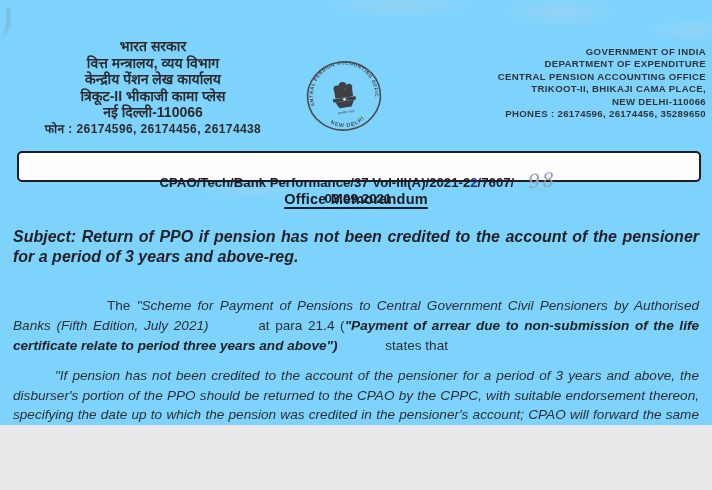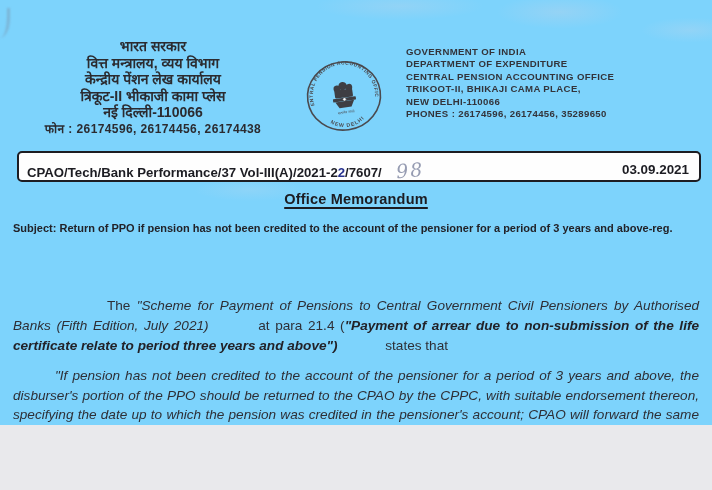--- a/index.html
+++ b/index.html
@@ -38,33 +38,34 @@
     position: absolute; left: 28px; top: 38px; width: 250px;
     text-align: center; font-weight: bold; color: #2b2b30;
   }
   .hindi-block .h-line { font-size: 14px; line-height: 16.5px; }
   .hindi-block .h-phone { font-size: 12px; line-height: 16px; letter-spacing: .4px; }
 
   .emblem-wrap { position: absolute; left: 301px; top: 52px; width: 86px; height: 88px; }
 
   .english-block {
     position: absolute; left: 406px; top: 46px; width: 300px;
-    text-align: left; font-weight: bold; color: #33343b;
+    text-align: right; font-weight: bold; color: #33343b;
     font-size: 9.6px; line-height: 12.4px; letter-spacing: .35px;
   }
 
   
   .ref-box {
     position: absolute; left: 17px; top: 151px; width: 684px; height: 31px;
     border: 2px solid #1d1d22; border-radius: 5px;
     display: flex; align-items: center;
-    padding: 6px 10px 0 8px;
+    padding: 16px 10px 0 8px;
     font-weight: bold; font-size: 13.2px; color: #1c1c22;
     background: #fefefe;
     white-space: nowrap;
+    flex-direction: column;
   }
   .ref-left { flex: 1 1 auto; display: flex; align-items: baseline; }
   .corrected-digit { color: #27328f; }
   .handwritten {
     font-family: "DejaVu Serif", serif;
     font-style: italic; font-weight: normal;
     font-size: 19px; color: #969cb2;
     transform: rotate(-5deg);
     margin-left: 14px; letter-spacing: 2px;
   }
@@ -76,23 +77,23 @@
     text-align: center;
   }
   .om-title span {
     font-size: 14.5px; font-weight: bold; color: #1c1c22;
     text-decoration: underline; text-underline-offset: 3px;
     text-decoration-thickness: 1.5px;
     letter-spacing: .2px;
   }
 
   .subject {
-    position: absolute; left: 13px; top: 218px; width: 686px;
-    font-size: 11px; font-weight: bold; line-height: 20px;
-    color: #222228; text-align: justify;
+    position: absolute; left: 13px; top: 227px; width: 686px;
+    font-size: 16px; font-weight: bold; line-height: 20px;
+    color: #222228; text-align: justify; font-style: italic;
   }
 
   .para {
     position: absolute; left: 13px; width: 686px;
     font-size: 13.6px; color: #2e2f36; text-align: justify;
   }
   .para1 { top: 296px; line-height: 20px; text-indent: 50px; }
   .para2 { top: 366px; line-height: 19.5px; text-indent: 42px; font-style: italic; }
   .run-regular { font-style: normal; margin-left: 44px; }
   .run-italic { font-style: italic; }

